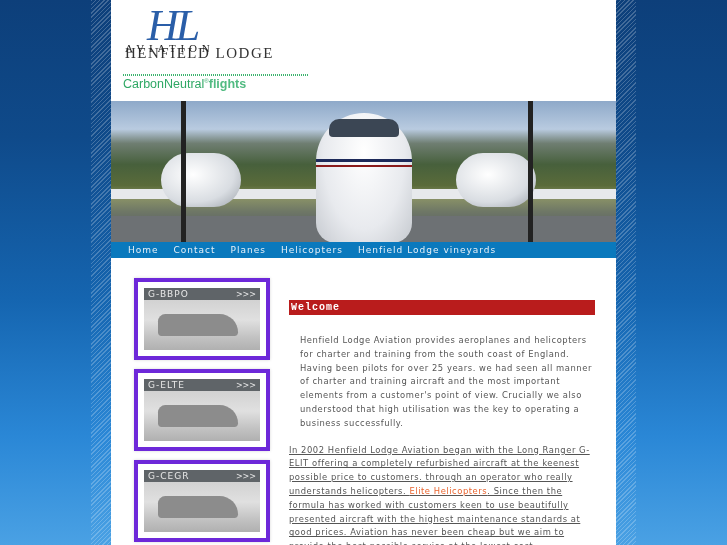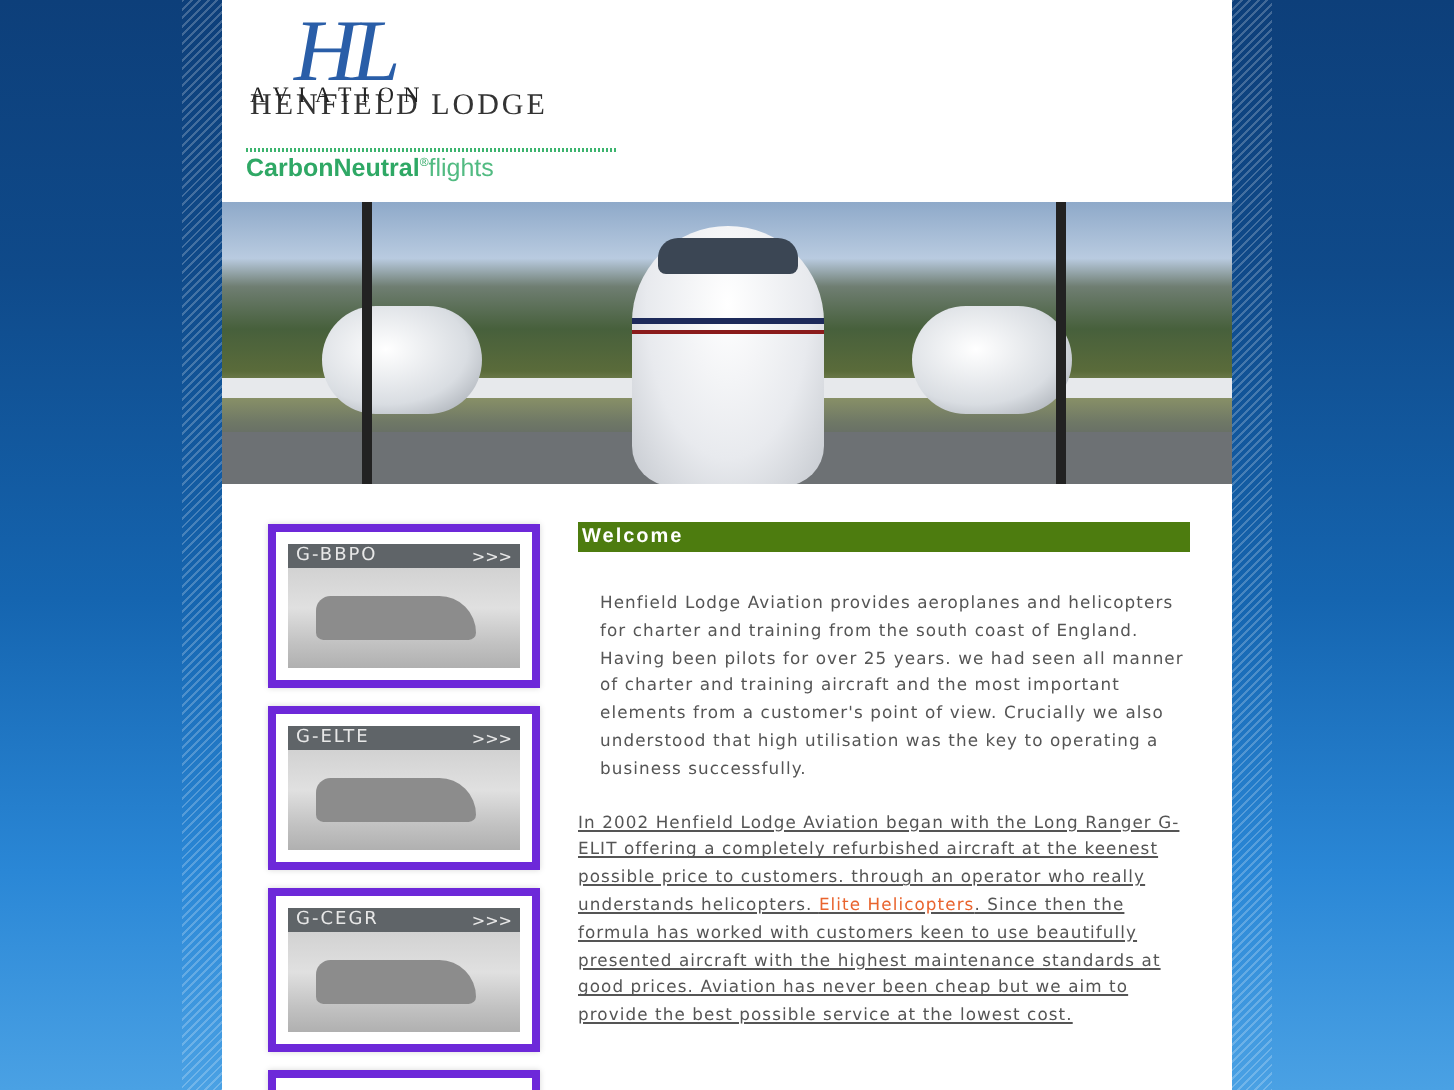--- a/index.html
+++ b/index.html
@@ -32,23 +32,23 @@
       position: absolute; left: 14px; top: 42px;
       font-family: "Liberation Serif", serif; font-size: 11px; letter-spacing: 4.8px; color: #222;
     }
     .carbon-dots {
       position: absolute; left: 12px; top: 74px; width: 186px; height: 2px;
       background: repeating-linear-gradient(to right, #3cb46e 0 1px, transparent 1px 2px);
     }
     .carbon {
       position: absolute; left: 12px; top: 77px; font-size: 12.5px; color: #2fa865; white-space: nowrap;
     }
-    .carbon b { font-weight: bold; }
+    .carbon b { font-weight: normal; }
     .carbon sup { font-size: 6px; }
-    .carbon .flights { font-weight: normal; color: #52bb82; }
+    .carbon .flights { font-weight: bold; color: #52bb82; }
     .hero {
       position: relative; height: 141px; overflow: hidden;
       background: linear-gradient(to bottom, #8ea9c9 0%, #b9cbe0 20%, #6f7e72 30%, #47603c 45%, #5a6b3a 60%, #8c9467 68%, #6f7866 78%, #5e6466 88%, #72777a 100%);
     }
     .hero .fuselage {
       position: absolute; left: 205px; top: 12px; width: 96px; height: 130px;
       background: radial-gradient(ellipse at 50% 30%, #ffffff 0%, #e8eaee 60%, #c5c9cf 100%);
       border-radius: 48px 48px 20px 20px;
     }
     .hero .windshield {
@@ -98,22 +98,22 @@
     .thumb .bar .arrows { font-size: 8px; letter-spacing: 0; }
     .thumb .img {
       position: absolute; left: 6px; top: 18px; right: 6px; bottom: 6px;
       background: linear-gradient(to bottom, #d2d2d2 0%, #e0e0e0 40%, #c2c2c2 75%, #b0b0b0 100%);
     }
     .thumb .img .craft {
       position: absolute; left: 14px; top: 14px; width: 80px; height: 22px; background: #8c8c8c; border-radius: 12px 30px 6px 6px;
     }
     .main { position: absolute; left: 178px; top: 19px; width: 306px; }
     .welcome {
-      background: #4d7c0f; color: #ffffff; font-family: Liberation Sans, sans-serif; font-weight: bold;
-      font-size: 10px; letter-spacing: 1px; height: 15px; line-height: 15px; padding-left: 2px;
+      background: #b91c1c; color: #ffffff; font-family: Liberation Mono, monospace; font-weight: bold;
+      font-size: 10px; letter-spacing: 1px; height: 15px; line-height: 15px; padding-left: 2px; margin-top: 23px;
     }
     .para {
       color: #555; font-family: "DejaVu Sans", sans-serif; font-size: 8.4px; letter-spacing: 0.55px;
       line-height: 13.8px; margin: 0;
     }
     .para.p1 { margin-top: 19px; margin-left: 11px; }
     .para.p2 { margin-top: 13px; text-decoration: underline; }
     .para a { color: #e9642e; text-decoration: none; }
   </style>
 </head>
@@ -142,20 +142,27 @@
     <div class="nacelle l"></div>
     <div class="nacelle r"></div>
     <div class="fuselage"></div>
     <div class="windshield"></div>
     <div class="stripe1"></div>
     <div class="stripe2"></div>
     <div class="prop l"></div>
     <div class="prop r"></div>
   </div>
 
+  <div class="nav">
+    <a>Home</a>
+    <a>Contact</a>
+    <a>Planes</a>
+    <a>Helicopters</a>
+    <a>Henfield Lodge vineyards</a>
+  </div>
 
   <div class="content">
     <div class="sidebar">
       <div class="thumb">
         <div class="bar">
           <span>G-BBPO</span>
           <span class="arrows">&gt;&gt;&gt;</span>
         </div>
         <div class="img">
             <div class="craft"></div>

